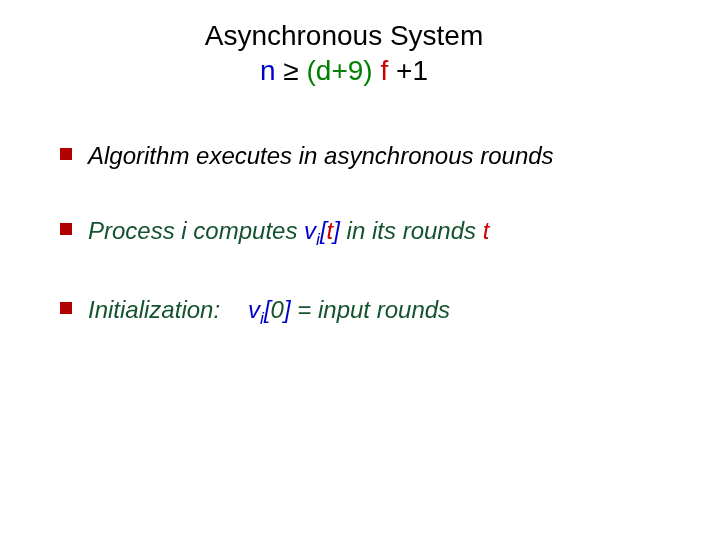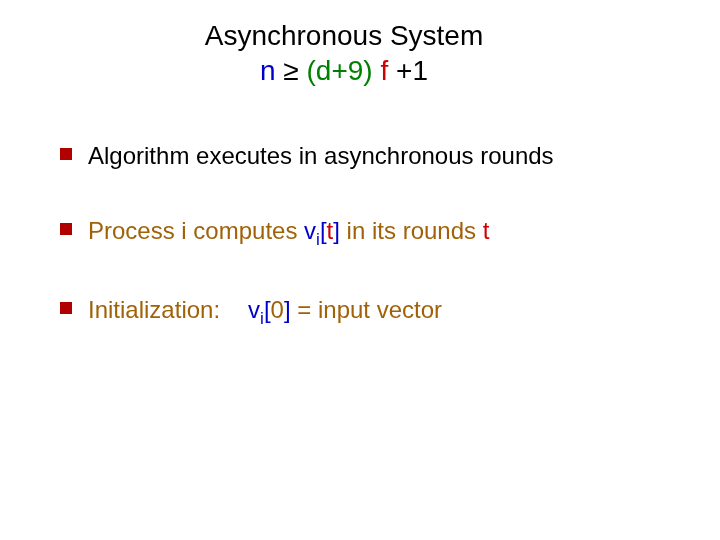--- a/index.html
+++ b/index.html
@@ -36,40 +36,41 @@
 
   ul.body {
     position: absolute;
     top: 140px;
     left: 60px;
     right: 40px;
     margin: 0;
     padding: 0;
     list-style: none;
     font-size: 24px;
+    font-style: italic;
   }
   ul.body > li {
     position: relative;
     padding-left: 28px;
     margin-bottom: 44px;
     line-height: 1.3;
   }
   ul.body > li::before {
     content: "";
     position: absolute;
     left: 0;
     top: 8px;
     width: 12px;
     height: 12px;
     background: #b00000;
   }
   .sub { vertical-align: sub; font-size: 0.72em; }
   .blue  { color: #0000cc; }
   .red   { color: #cc0000; }
-  .black { color: #a16207; }
+  .black { color: #14532d; }
   .gap   { display: inline-block; width: 28px; }
 </style>
 </head>
 <body>
 
 <div class="slide">
 
   <div class="title-block">
     <div class="title-line1">Asynchronous System</div>
     <div class="title-line2">
@@ -81,18 +82,18 @@
 
     <li>
       <span>Algorithm executes in asynchronous rounds</span>
     </li>
 
     <li>
       <span class="black">Process i computes </span><span class="blue">v</span><span class="blue sub">i</span><span class="blue">[</span><span class="red">t</span><span class="blue">]</span><span class="black">  in its rounds </span><span class="red">t</span>
     </li>
 
     <li>
-      <span class="black">Initialization:</span><span class="gap"></span><span class="blue">v</span><span class="blue sub">i</span><span class="blue">[</span><span class="black">0</span><span class="blue">]</span><span class="black"> = input vector</span>
+      <span class="black">Initialization:</span><span class="gap"></span><span class="blue">v</span><span class="blue sub">i</span><span class="blue">[</span><span class="black">0</span><span class="blue">]</span><span class="black"> = input rounds</span>
     </li>
 
   </ul>
 
 </div>
 
 </body></html>

